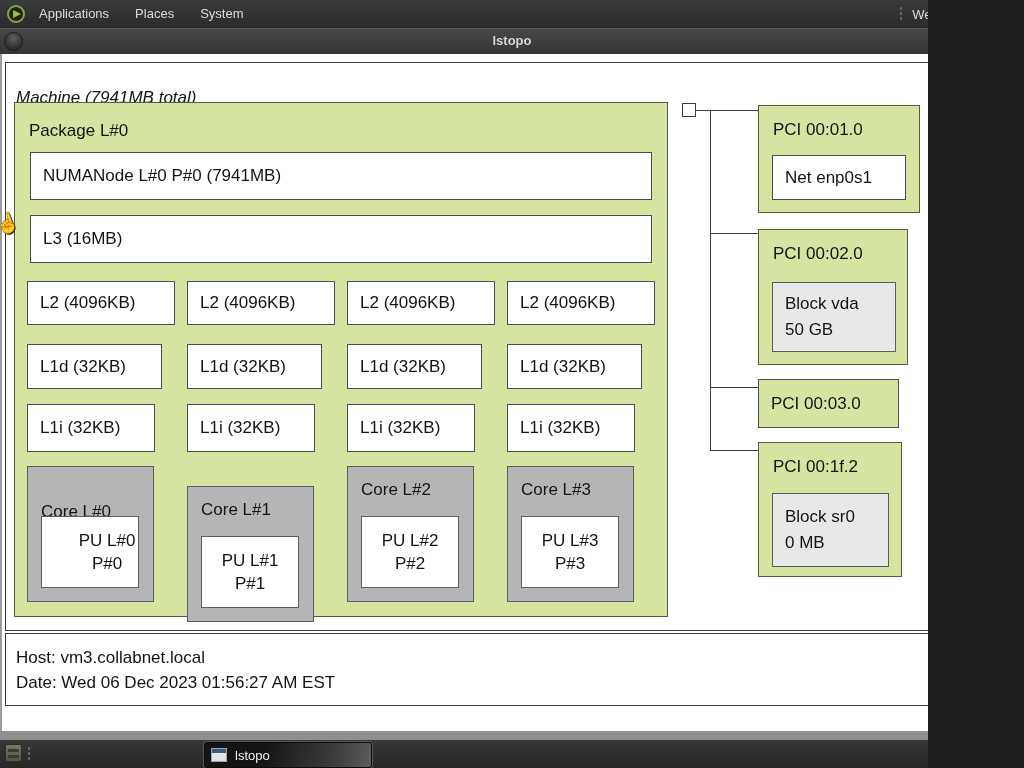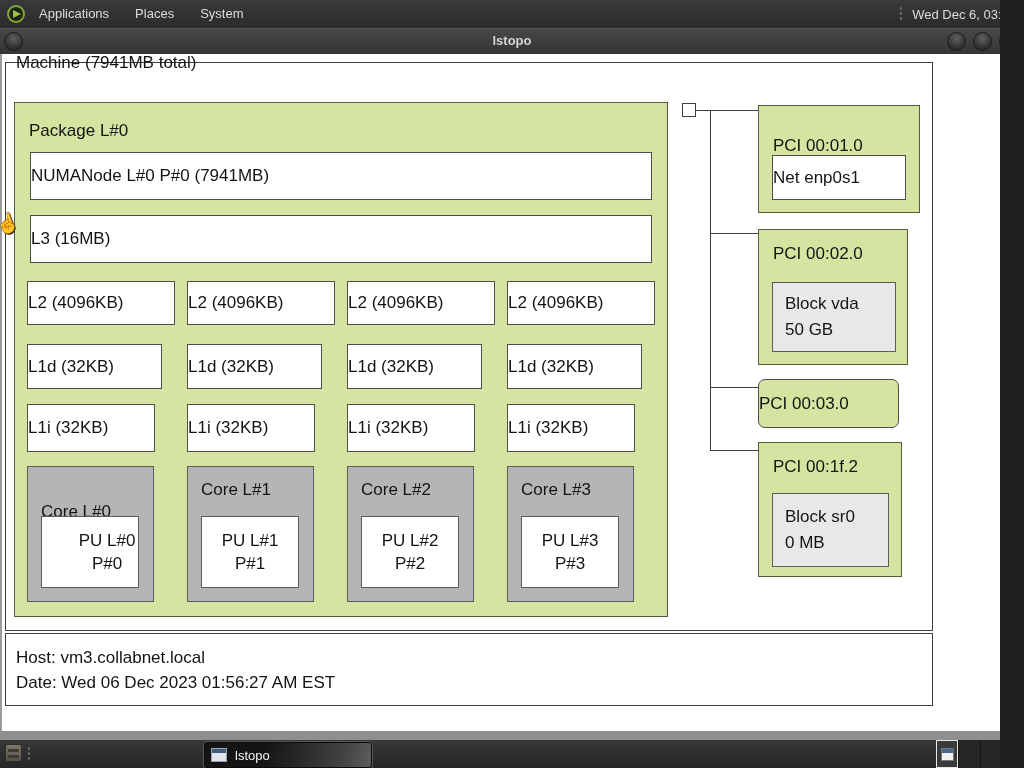--- a/index.html
+++ b/index.html
@@ -1,16 +1,16 @@
 <!DOCTYPE html>
 <html><head>
 <meta charset="utf-8">
 <style>
   html,body{margin:0;padding:0;background:#1e1e1e;}
-  #screen{position:relative;width:1000px;height:768px;overflow:hidden;
+  #screen{position:relative;width:928px;height:768px;overflow:hidden;
           font-family:"Liberation Sans",sans-serif;background:#8f8f8f;}
 
   
   #menubar{position:absolute;left:0;top:0;width:1024px;height:28px;
            background:linear-gradient(#3a3a3a,#2b2b2b);display:flex;align-items:center;
            color:#dcdcdc;font-size:13px;z-index:30;}
   .menu-item{padding:0 13px;height:28px;line-height:28px;cursor:default;}
   #logo{width:18px;height:18px;border-radius:50%;margin-left:7px;
         background:#1d2412;border:2px solid #86a53f;position:relative;box-sizing:border-box;}
   #logo .tri{position:absolute;left:4px;top:3px;width:0;height:0;
@@ -37,21 +37,21 @@
   #bottom-edge{position:absolute;left:0;top:731px;width:1024px;height:9px;background:#8f8f8f;}
 
   
   .box{position:absolute;box-sizing:border-box;border:1px solid #4a4a4a;
        font-size:17px;color:#141414;}
   .plain{background:#ffffff;border-color:#3d3d3d;}
   .green{background:#d5e4a1;border-color:#565c3b;}
   .numa{background:#ecdfd9;border-color:#6b625c;}
   .coreg{background:#b5b5b5;border-color:#5c5c5c;}
   .device{background:#e8e8e8;border-color:#5c5c5c;}
-  .cache{display:flex;align-items:center;background:#fff;border-color:#4d4d4d;}
+  .cache{display:flex;align-items:center;padding-left:12px;background:#fff;border-color:#4d4d4d;}
   .lbl{position:absolute;white-space:nowrap;font-size:17px;color:#141414;}
   .line{position:absolute;background:#3d3d3d;}
   .pu{display:flex;flex-direction:column;align-items:center;justify-content:center;
       line-height:23px;background:#fff;border-color:#5c5c5c;}
 
   
   #cursor{position:absolute;left:-4px;top:212px;font-size:19px;color:#f8f8f8;
           text-shadow:0 0 1px #000,1px 1px 0 #333;transform:rotate(-18deg);}
 
   
@@ -104,21 +104,21 @@
     <div class="tb-btn" style="right:32px;"></div>
     <div class="tb-btn" style="right:6px;"></div>
   </div>
 
   <div id="content"></div>
   <div class="side-edge" style="left:0;"></div>
   <div class="side-edge" style="left:1022px;"></div>
   <div id="bottom-edge"></div>
 
   <div class="box plain" style="left:5px;top:62px;width:928px;height:569px;background:transparent;"></div>
-  <div class="lbl" style="left:16px;top:53px;">Machine (7941MB total)</div>
+  <div class="lbl" style="left:16px;top:88px;font-style:italic;">Machine (7941MB total)</div>
 
   <div class="box green" style="left:14px;top:102px;width:654px;height:515px;"></div>
   <div class="lbl" style="left:29px;top:121px;">Package L#0</div>
 
   <div class="box numa cache" style="left:30px;top:152px;width:622px;height:48px;">
     <span>NUMANode L#0 P#0 (7941MB)</span>
   </div>
 
   <div class="box cache" style="left:30px;top:215px;width:622px;height:48px;">
     <span>L3 (16MB)</span>
@@ -163,21 +163,21 @@
       <span>L1i (32KB)</span>
     </div>
 
   <div class="box coreg" style="left:27px;top:466px;width:127px;height:136px;">
     <div class="lbl" style="left:13px;top:13px;margin-top:22px;">Core L#0</div>
     <div class="box pu" style="left:13px;top:49px;width:98px;height:72px;padding-left:34px;">
       <span>PU L#0</span>
       <span>P#0</span>
     </div>
   </div>
-  <div class="box coreg" style="left:187px;top:466px;width:127px;height:136px;padding-left:23px;">
+  <div class="box coreg" style="left:187px;top:486px;width:127px;height:136px;padding-left:23px;">
     <div class="lbl" style="left:13px;top:13px;">Core L#1</div>
     <div class="box pu" style="left:13px;top:49px;width:98px;height:72px;">
       <span>PU L#1</span>
       <span>P#1</span>
     </div>
   </div>
   <div class="box coreg" style="left:347px;top:466px;width:127px;height:136px;">
     <div class="lbl" style="left:13px;top:13px;">Core L#2</div>
     <div class="box pu" style="left:13px;top:49px;width:98px;height:72px;">
       <span>PU L#2</span>
@@ -193,35 +193,35 @@
   </div>
 
   <div class="box" style="left:682px;top:103px;width:14px;height:14px;background:#fff;border-color:#3d3d3d;"></div>
   <div class="line" style="left:696px;top:110px;width:62px;height:1px;"></div>
   <div class="line" style="left:710px;top:110px;width:1px;height:340px;"></div>
   <div class="line" style="left:710px;top:233px;width:48px;height:1px;"></div>
   <div class="line" style="left:710px;top:387px;width:48px;height:1px;"></div>
   <div class="line" style="left:710px;top:450px;width:48px;height:1px;"></div>
 
   <div class="box green" style="left:758px;top:105px;width:162px;height:108px;">
-    <div class="lbl" style="left:14px;top:14px;margin-top:16px;">PCI 00:01.0</div>
+    <div class="lbl" style="left:14px;top:14px;">PCI 00:01.0</div>
     <div class="box device cache" style="left:13px;top:49px;width:134px;height:45px;">
       <span>Net enp0s1</span>
     </div>
   </div>
 
   <div class="box green" style="left:758px;top:229px;width:150px;height:136px;text-decoration:underline;">
     <div class="lbl" style="left:14px;top:14px;">PCI 00:02.0</div>
     <div class="box device" style="left:13px;top:52px;width:124px;height:70px;display:flex;flex-direction:column;justify-content:center;padding-left:12px;line-height:26px;">
       <span>Block vda</span>
       <span>50 GB</span>
     </div>
   </div>
 
-  <div class="box green cache" style="left:758px;top:379px;width:141px;height:49px;background:#d5e4a1;border-radius:7px;">
+  <div class="box green cache" style="left:758px;top:379px;width:141px;height:49px;background:#d5e4a1;">
     <span>PCI 00:03.0</span>
   </div>
 
   <div class="box green" style="left:758px;top:442px;width:144px;height:135px;">
     <div class="lbl" style="left:14px;top:14px;">PCI 00:1f.2</div>
     <div class="box device" style="left:13px;top:50px;width:117px;height:74px;display:flex;flex-direction:column;justify-content:center;padding-left:12px;line-height:26px;">
       <span>Block sr0</span>
       <span>0 MB</span>
     </div>
   </div>

